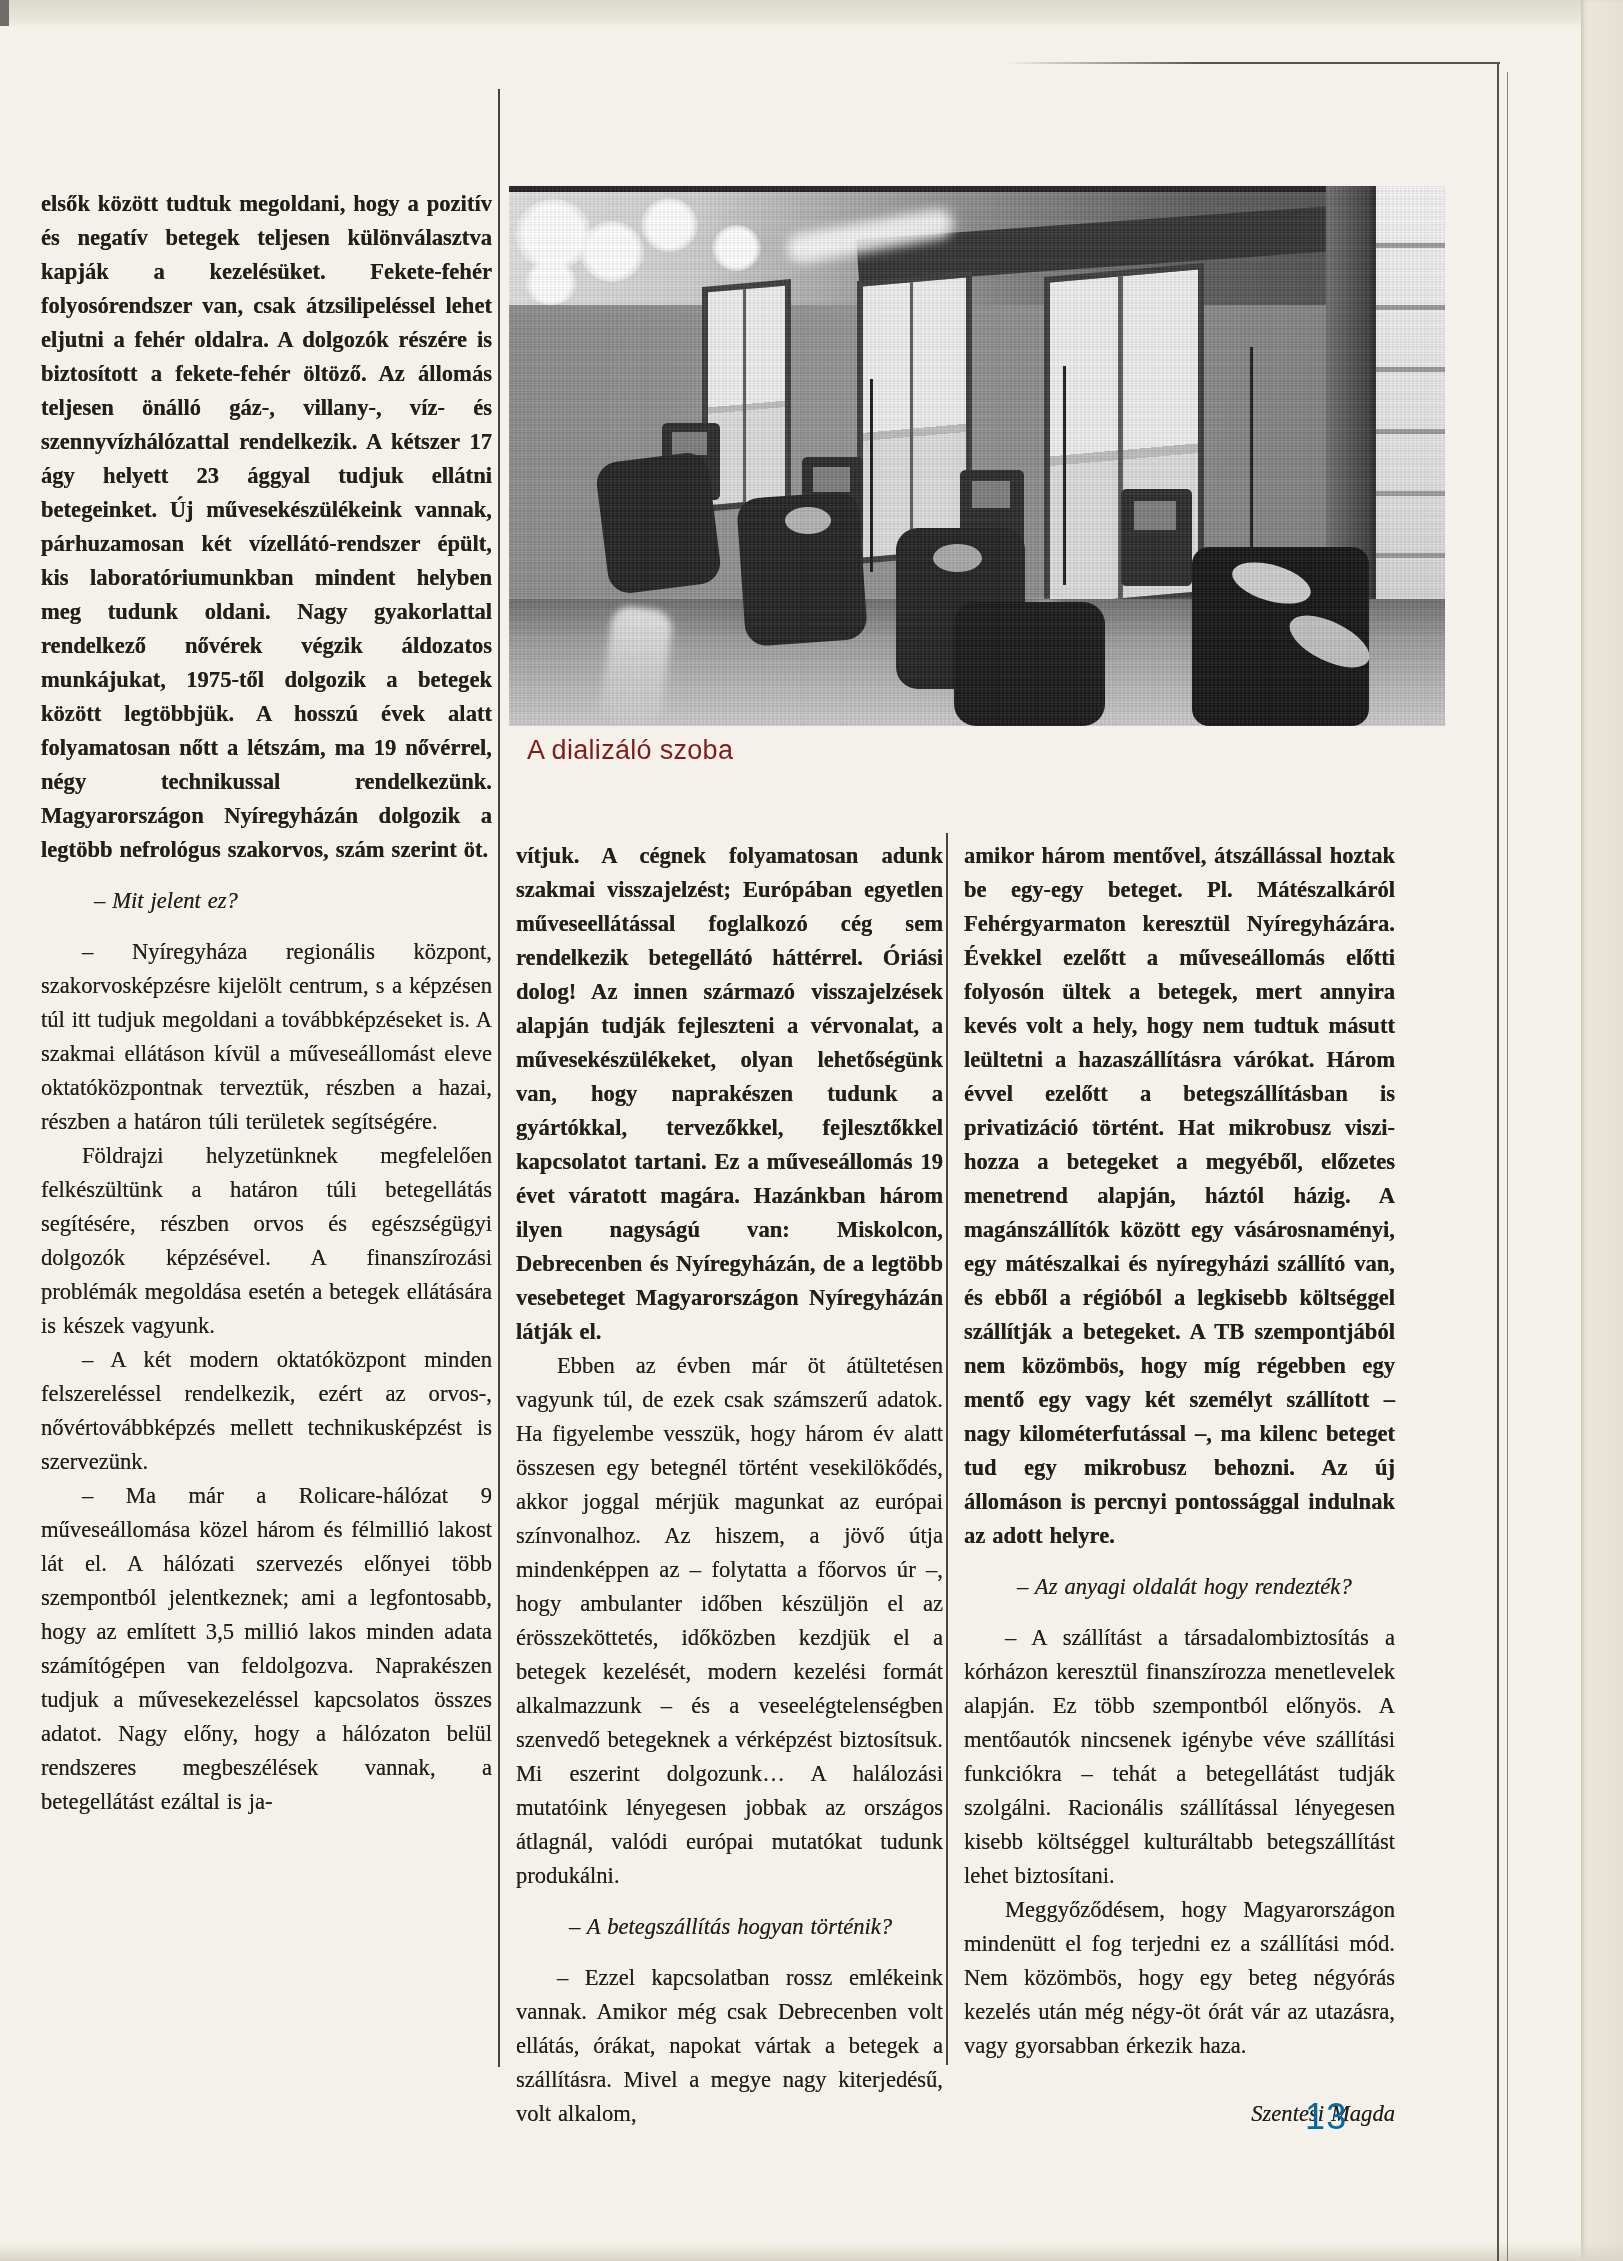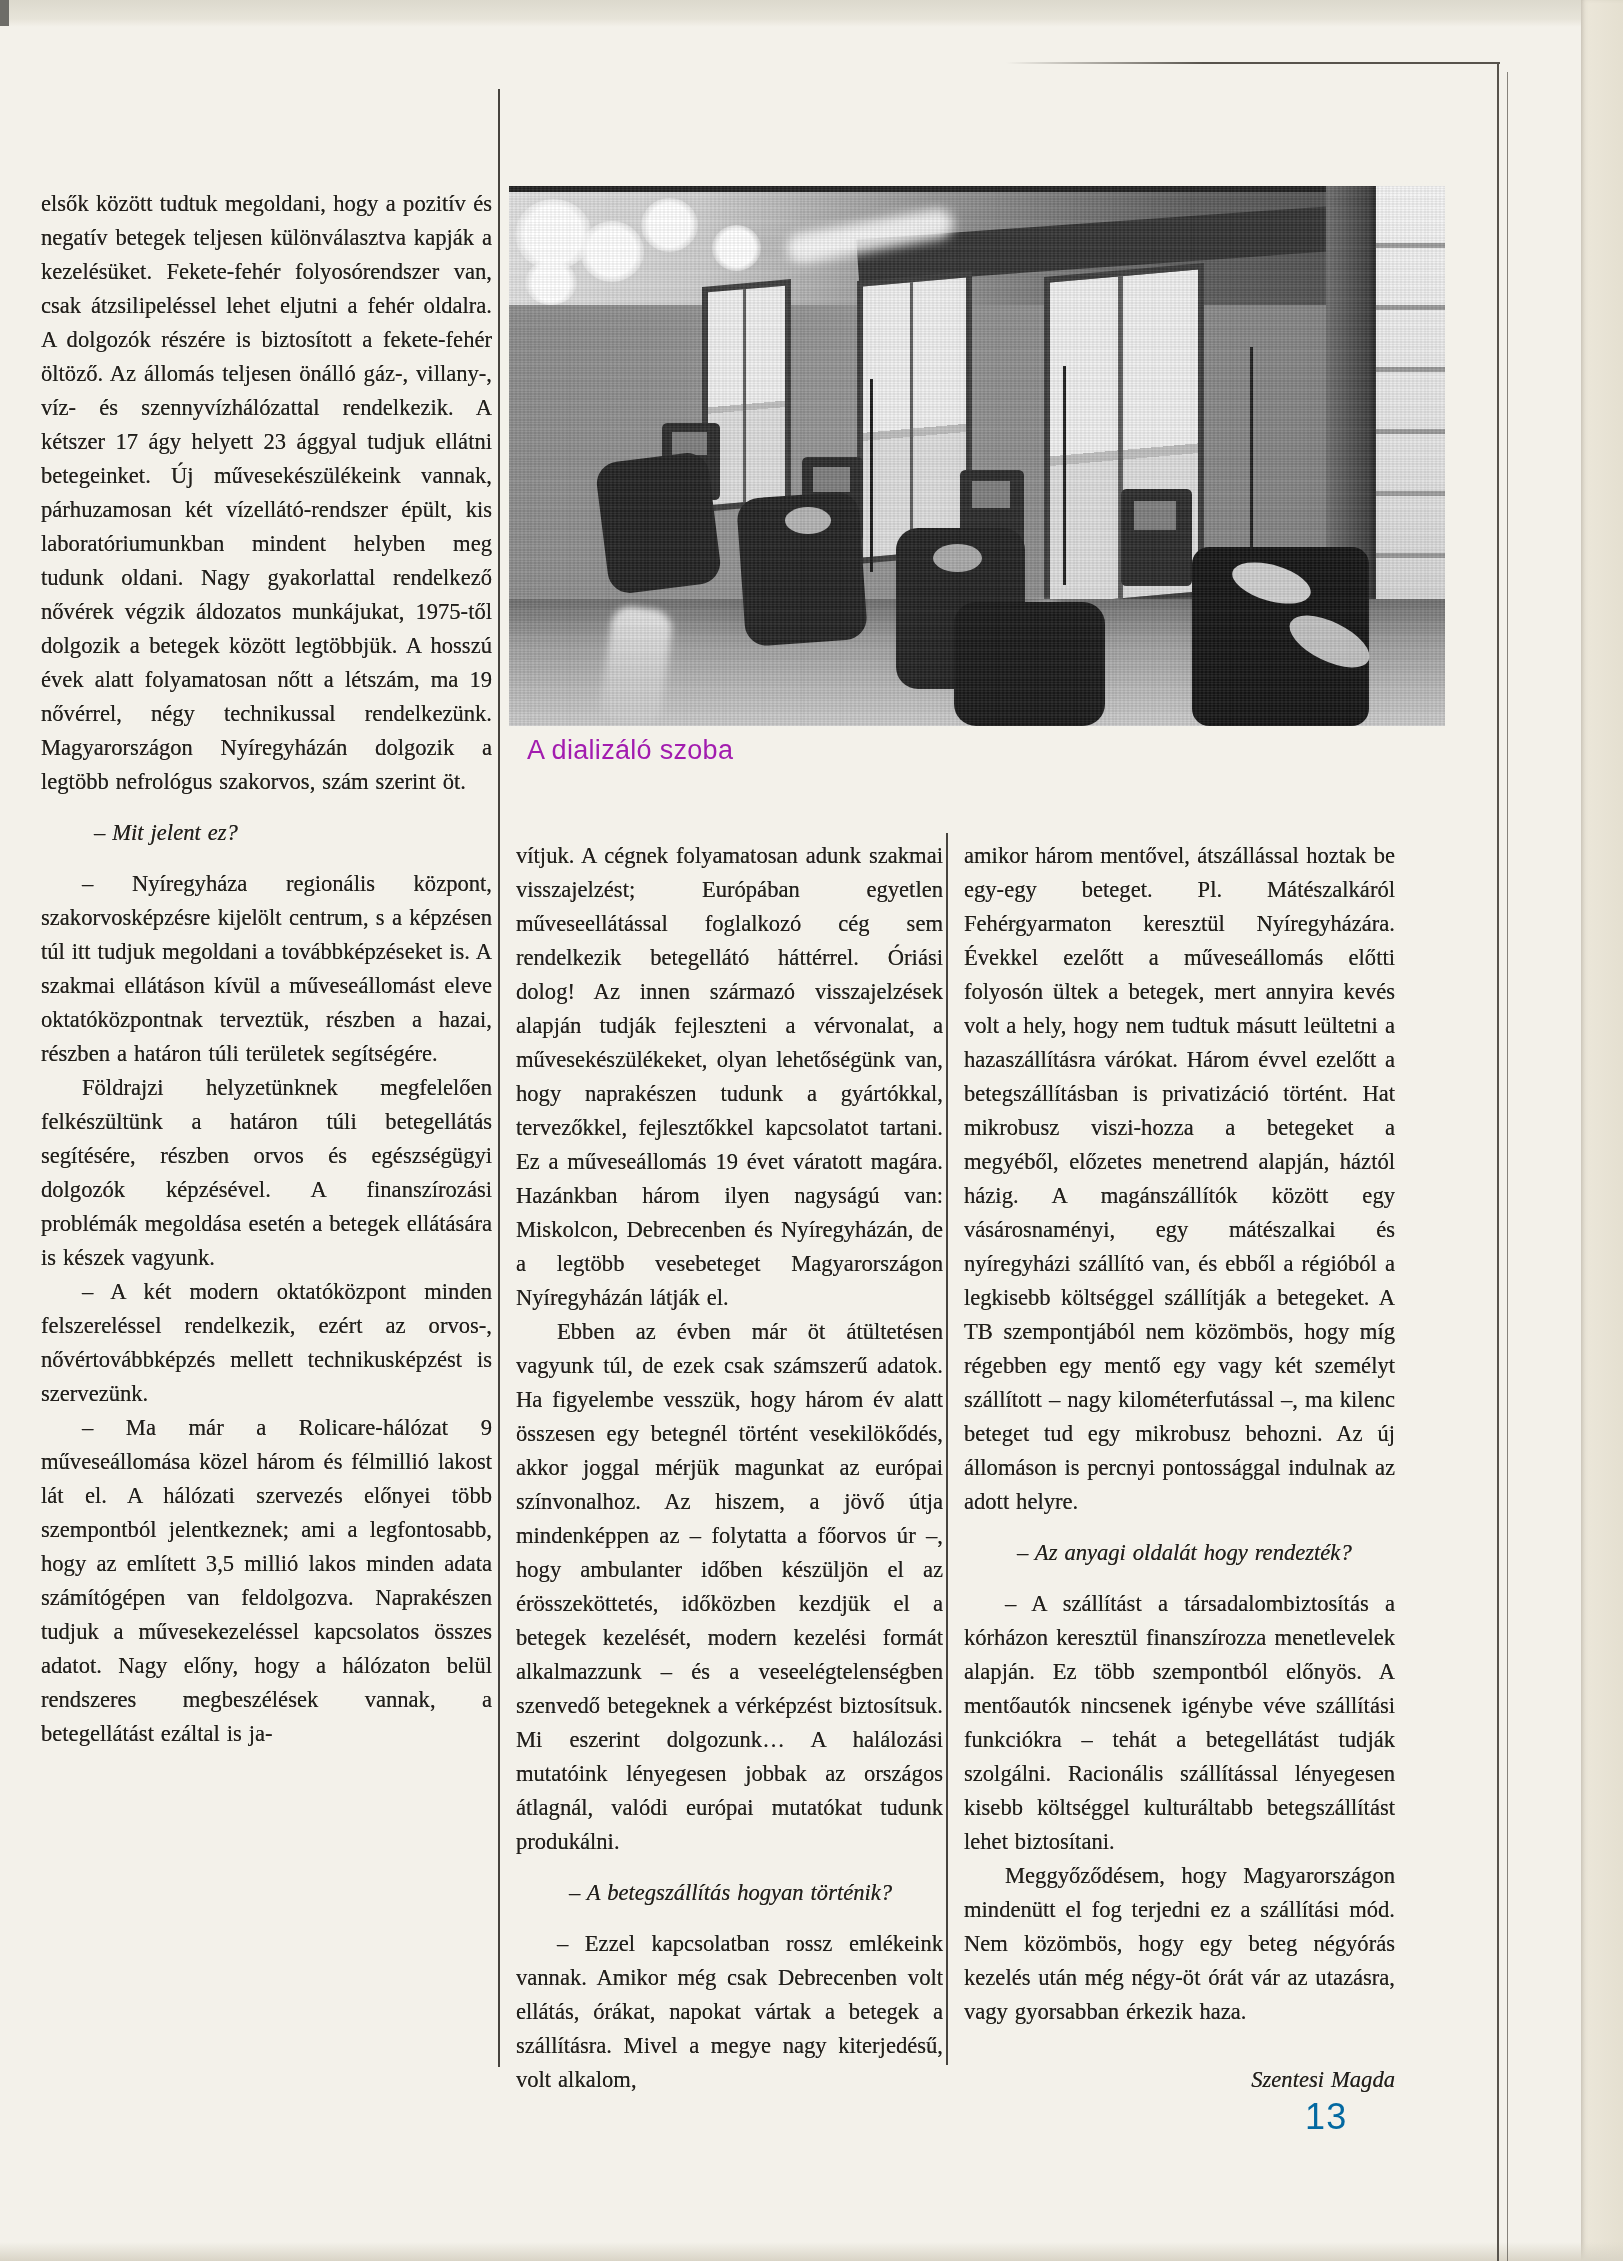--- a/index.html
+++ b/index.html
@@ -26,26 +26,26 @@
   .rule-left{left:498px;top:89px;height:1978px;}
   .rule-mid{left:946px;top:833px;height:1232px;}
   
   .col{position:absolute;font-family:"Liberation Serif",serif;font-size:22.6px;line-height:34px;
     color:#211f1b;text-align:justify;word-spacing:1.3px;
     text-shadow:0 0 0.4px rgba(33,31,27,.75);}
   .col-left{left:41px;top:187px;width:451px;}
   .col-middle{left:516px;top:839px;width:427px;}
   .col-right{left:964px;top:839px;width:431px;}
   .para{margin:0;text-indent:41px;}
-  .para.continuation{text-indent:0;}
+  .para.continuation{text-indent:0;font-weight:bold;}
   .para.question{font-style:italic;margin:17px 12px;}
   .para.signature{font-style:italic;text-align:right;text-indent:0;margin-top:34px;}
   
   .caption{position:absolute;left:527px;top:735px;font-family:"Liberation Sans",sans-serif;
-    font-size:27px;color:#a21caf;letter-spacing:0.3px;}
+    font-size:27px;color:#7f1d1d;letter-spacing:0.3px;}
   .page-number{position:absolute;left:1305px;top:2096px;font-family:"Liberation Sans",sans-serif;
     font-size:36px;color:#0369a1;letter-spacing:1.3px;}
   
   .photo{position:absolute;left:509px;top:186px;width:936px;height:540px;margin:0;overflow:hidden;
     background:linear-gradient(100deg,#8b8b8b 0,#949494 35%,#8a8a8a 65%,#7c7c7c 100%);}
   .photo *{position:absolute;}
   .ph-topband{left:0;top:0;width:100%;height:10.3px;background:#222;}
   .ph-ceiling{left:0;top:6.4px;width:100%;height:113px;
     background:linear-gradient(96deg,#e0e0e0 0,#cfcfcf 20%,#9a9a9a 42%,#5f5f5f 72%,#474747 100%);}
   .ph-beam{left:348px;top:32px;width:612px;height:45px;background:#343434;transform:rotate(-4deg);}

